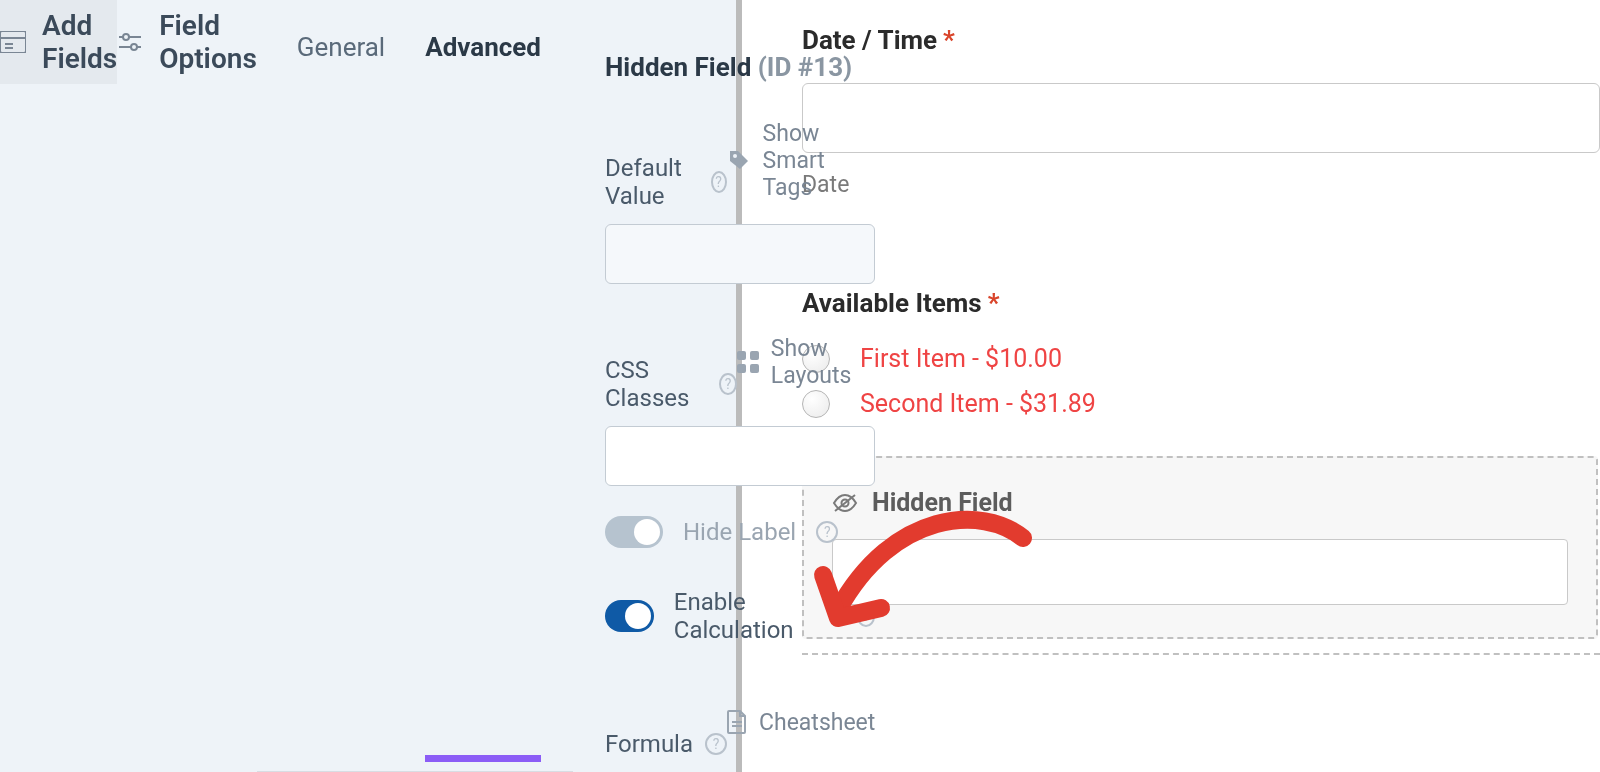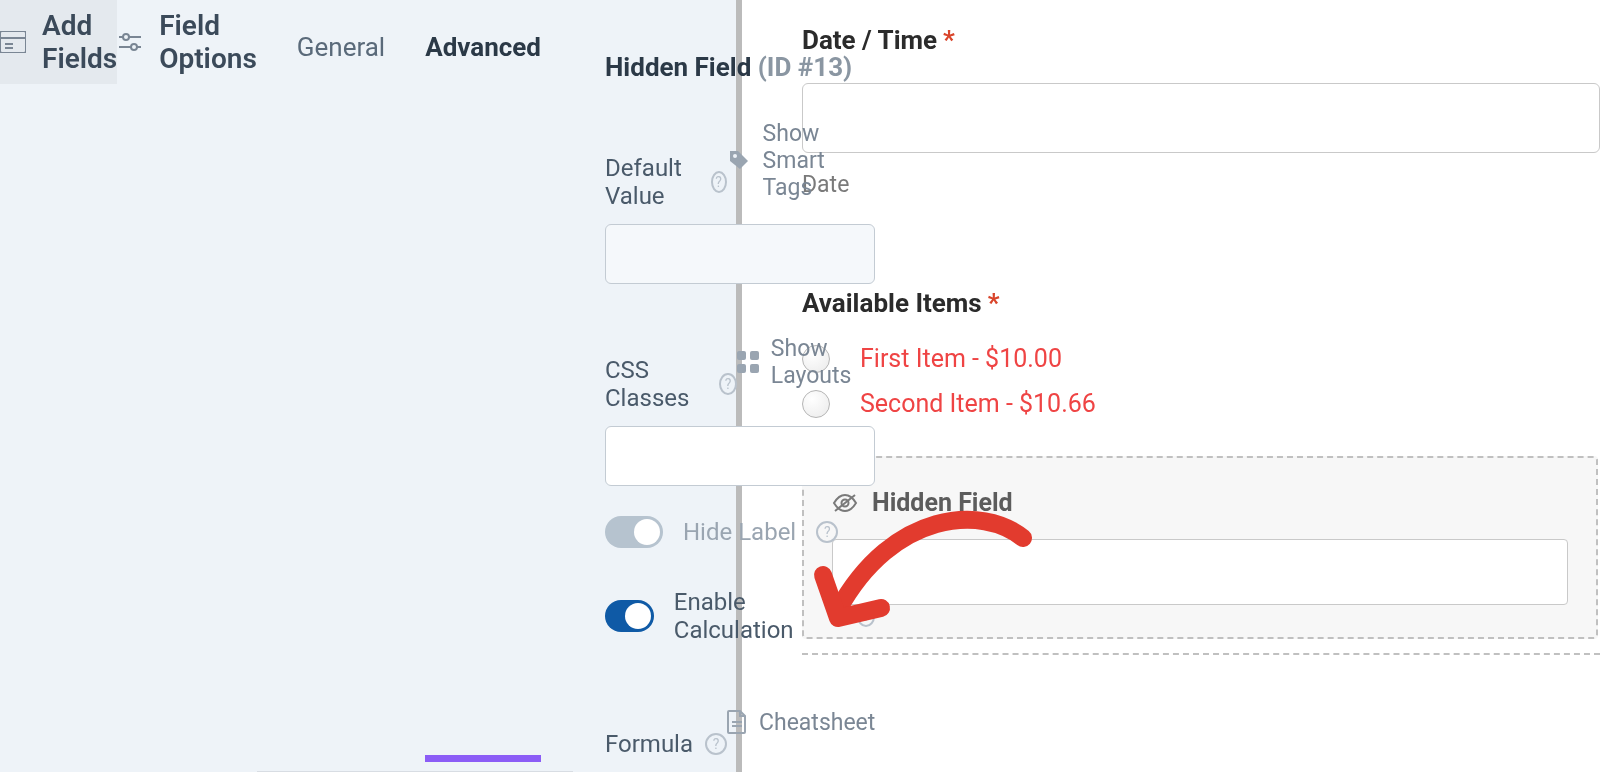--- a/index.html
+++ b/index.html
@@ -201,21 +201,21 @@
       <div class="preview-label">
         <span>Available Items</span><span class="req">*</span>
       </div>
       <div class="radio-list">
         <div class="radio-row">
           <div class="radio"></div>
           <div class="radio-label">First Item - $10.00</div>
         </div>
         <div class="radio-row">
           <div class="radio"></div>
-          <div class="radio-label">Second Item - $10.66</div>
+          <div class="radio-label">Second Item - $31.89</div>
         </div>
       </div>
     </div>
 
     <div class="hidden-block">
       <div class="hidden-title">
         <span>
           <svg width="26" height="20" viewBox="0 0 26 20">
               <path d="M2 10c3-5 7-8 11-8s8 3 11 8c-3 5-7 8-11 8S5 15 2 10z" fill="none" stroke="#7a7a7a" stroke-width="2"></path>
               <circle cx="13" cy="10" r="3.5" fill="none" stroke="#7a7a7a" stroke-width="2"></circle>

